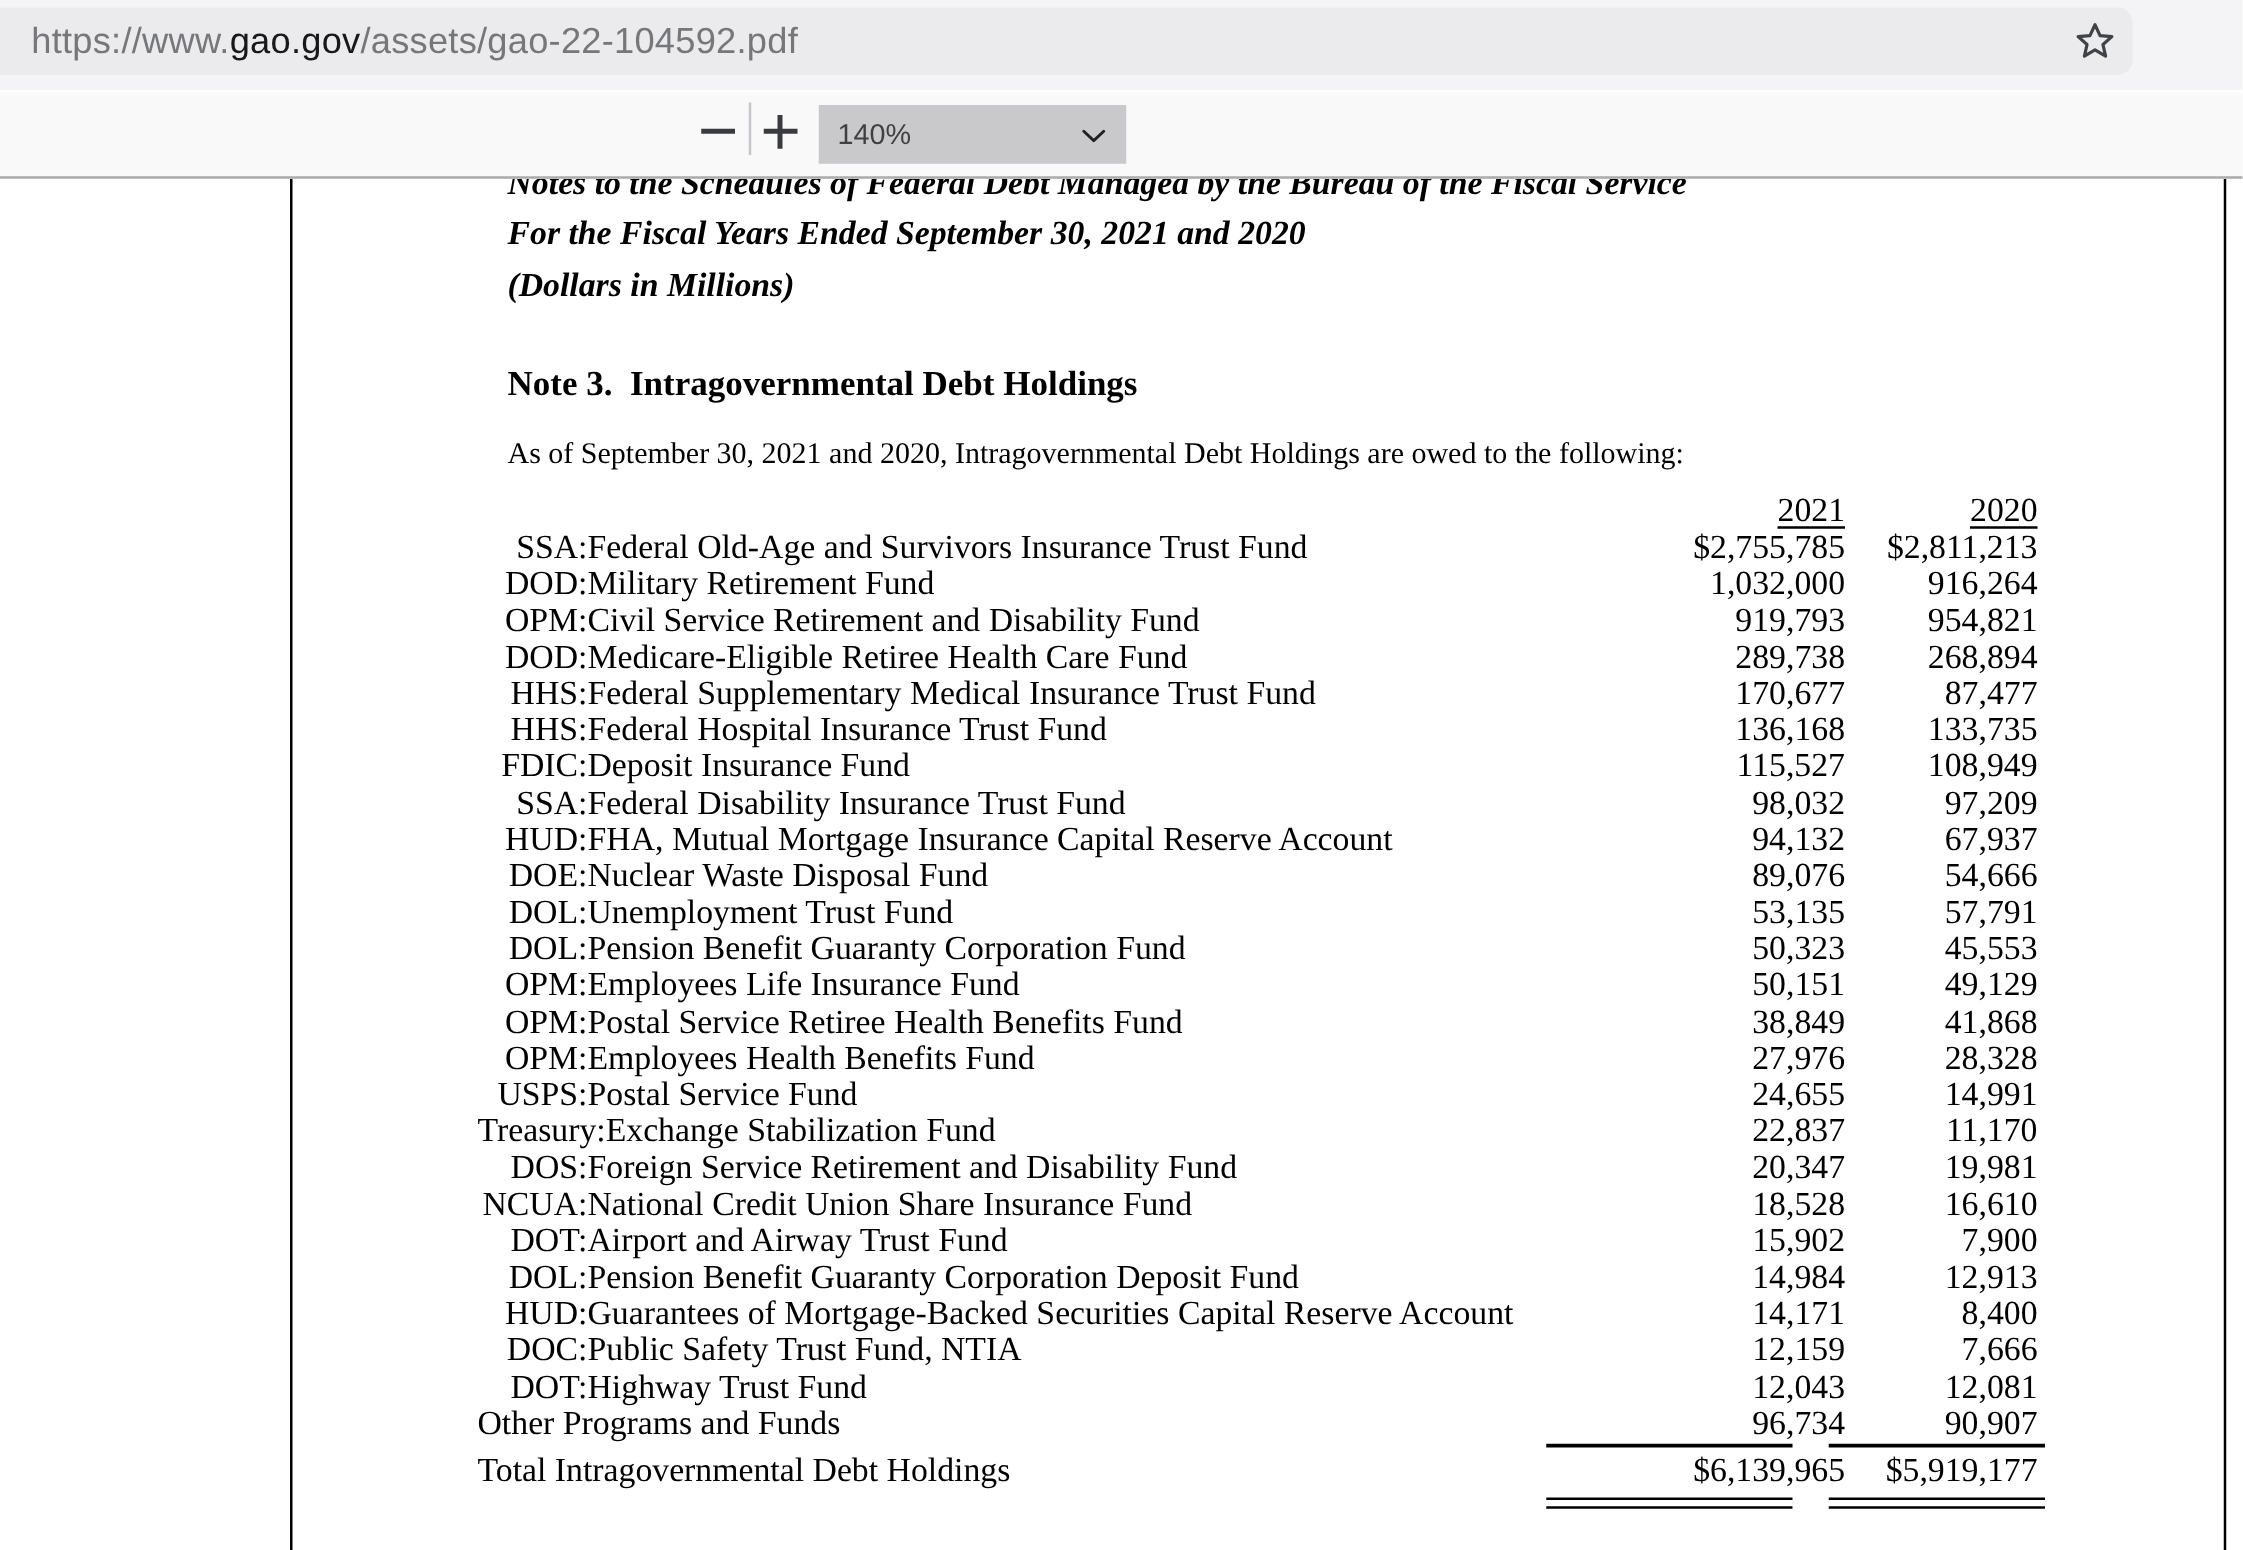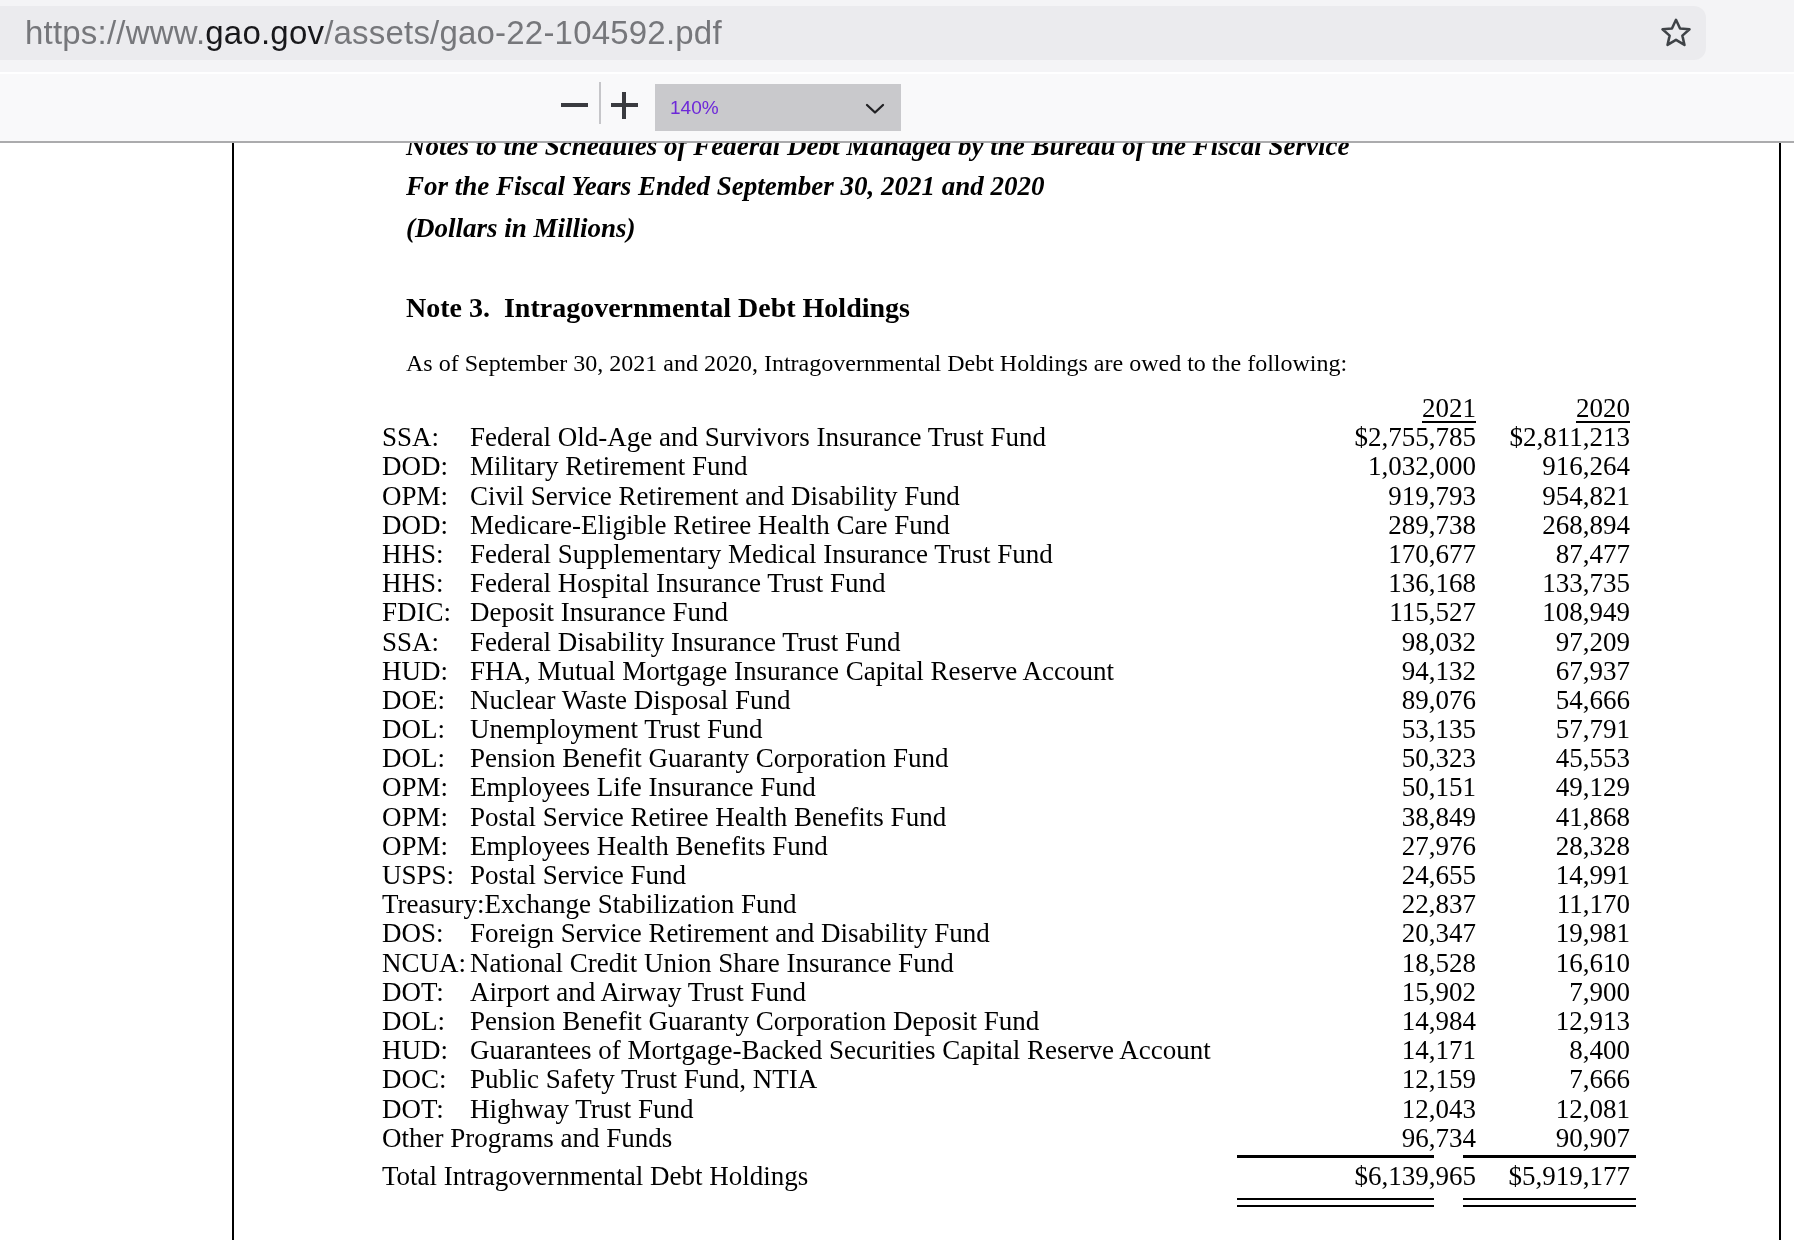--- a/index.html
+++ b/index.html
@@ -9,59 +9,59 @@
     --icon-color:#3a3b3f; --page-text:#000000;
   }
   *{margin:0;padding:0;box-sizing:border-box;}
   html,body{width:1794px;height:1240px;overflow:hidden;background:#fff;
     font-family:"Liberation Sans", sans-serif;}
   
   .chrome{position:absolute;top:0;left:0;width:1794px;height:72px;background:var(--chrome-bg);}
   .url-input{position:absolute;top:6px;left:0;width:1706px;height:54px;
     background:var(--urlbar-bg);border-radius:0 12px 12px 0;}
   .url-text{position:absolute;left:25px;top:0;height:54px;line-height:54px;
-    font-size:33px;letter-spacing:.2px;white-space:nowrap;color:var(--url-text-muted);}
+    font-size:29px;letter-spacing:.2px;white-space:nowrap;color:var(--url-text-muted);}
   .url-text .domain{color:var(--url-text-domain);}
   .bookmark-btn{position:absolute;left:1655px;top:9px;width:42px;height:38px;
     background:transparent;border:none;cursor:pointer;}
   .white-sep{position:absolute;top:72px;left:0;width:1794px;height:2px;background:#ffffff;}
   
   .toolbar{position:absolute;top:74px;left:0;width:1794px;height:69px;
     background:var(--toolbar-bg);border-bottom:2px solid var(--toolbar-border);z-index:5;}
   .tb-btn{position:absolute;top:2px;width:44px;height:58px;background:transparent;border:none;
     cursor:pointer;display:flex;align-items:center;justify-content:center;}
   .btn-minus{left:552px;}
   .btn-plus{left:602px;}
   .minus-glyph{display:block;width:27px;height:3.5px;background:var(--icon-color);}
   .plus-glyph{position:relative;display:block;width:27px;height:27px;}
   .plus-glyph::before{content:"";position:absolute;left:0;top:11.75px;width:27px;height:3.5px;background:var(--icon-color);}
   .plus-glyph::after{content:"";position:absolute;left:11.75px;top:0;width:3.5px;height:27px;background:var(--icon-color);}
   .tb-divider{position:absolute;left:599px;top:8px;width:2px;height:42px;background:#c6c6c9;}
   .zoom-select{position:absolute;left:655px;top:10px;width:246px;height:47px;
     background:var(--zoom-select-bg);border:none;cursor:pointer;text-align:left;}
   .zoom-select .zl{position:absolute;left:15px;top:0;height:42px;line-height:47px;
-    font-size:19px;color:#6d28d9;}
+    font-size:23px;color:#404040;}
   .zoom-select .chev{position:absolute;right:16px;top:19px;}
   
   .pdf-viewport{position:absolute;top:143px;left:0;width:1794px;height:1097px;
     background:#ffffff;overflow:hidden;color:var(--page-text);
     font-family:"Liberation Serif","DejaVu Serif",serif;}
   .page-edge{position:absolute;top:0;width:2px;height:1097px;background:#000;}
   .edge-left{left:232px;} .edge-right{left:1779px;}
   .doc-line{position:absolute;left:382px;white-space:nowrap;font-size:27px;line-height:29px;margin-left:24px;}
   .bi{font-weight:bold;font-style:italic;}
   .doc-title{top:-11px;}
   .doc-sub1{top:29px;}
   .doc-sub2{top:71px;}
   .note-title{top:150px;font-weight:bold;font-size:28px;}
   .intro{top:206px;font-size:24px;}
   
   .table-block{position:absolute;top:251px;left:0;width:1794px;font-size:27px;}
   .t-row{position:relative;height:29.2px;line-height:29.2px;white-space:nowrap;}
-  .t-left{display:flex;padding-left:382px;}
+  .t-left{display:flex;padding-left:382px;text-align:right;}
   .agency{flex:0 0 auto;min-width:88px;}
   .num{position:absolute;top:0;left:0;text-align:right;}
   .n2021{width:1428px;margin-left:48px;}
   .n2020{width:1630px;}
   .hdr .num{text-decoration:underline;text-underline-offset:4px;text-decoration-thickness:2px;}
   .other-label{position:absolute;left:382px;}
   .rule{position:absolute;height:3px;background:#000;}
   .rule-1{left:1237px;width:197px;}
   .rule-2{left:1463px;width:173px;}
   .rules-top{top:1012px;}

